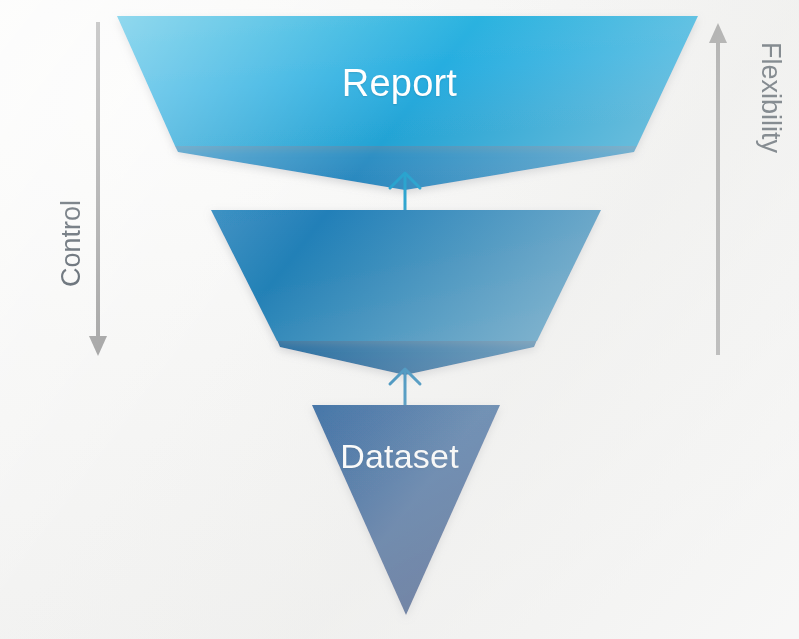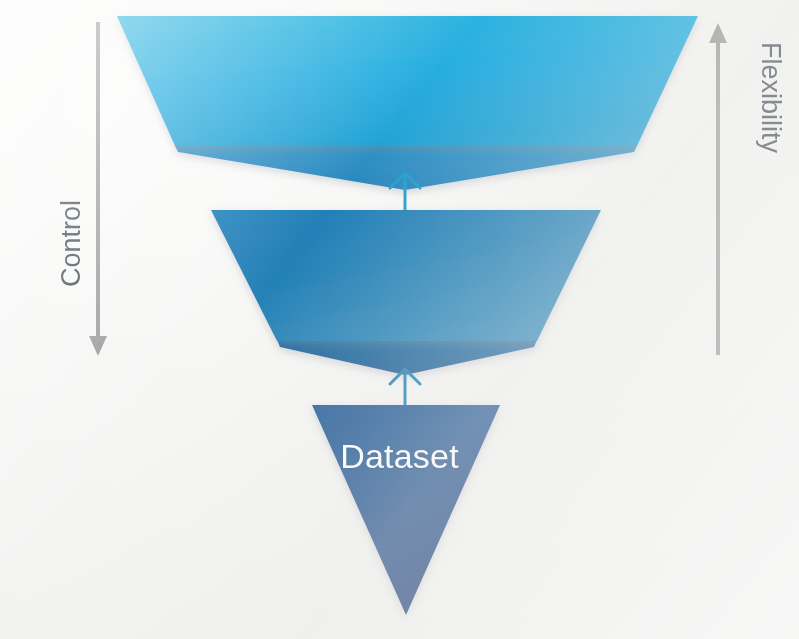--- a/index.html
+++ b/index.html
@@ -162,20 +162,21 @@
       <line x1="98" y1="22" x2="98" y2="337" stroke="#9a9a9a" stroke-width="4"></line>
       <polygon points="89,336 107,336 98,356" fill="#9a9a9a"></polygon>
     </g>
 
     <g>
       <line x1="718" y1="42" x2="718" y2="355" stroke="#9a9a9a" stroke-width="4"></line>
       <polygon points="709,43 727,43 718,23" fill="#9a9a9a"></polygon>
     </g>
   </svg>
 
+  <div class="shape-label" id="label-report">Report</div>
 
 
   <div class="shape-label" id="label-dataset">Dataset</div>
 
   <div class="axis-label" id="axis-label-control">Control</div>
 
   <div class="axis-label" id="axis-label-flexibility">Flexibility</div>
 
 </div>
 

